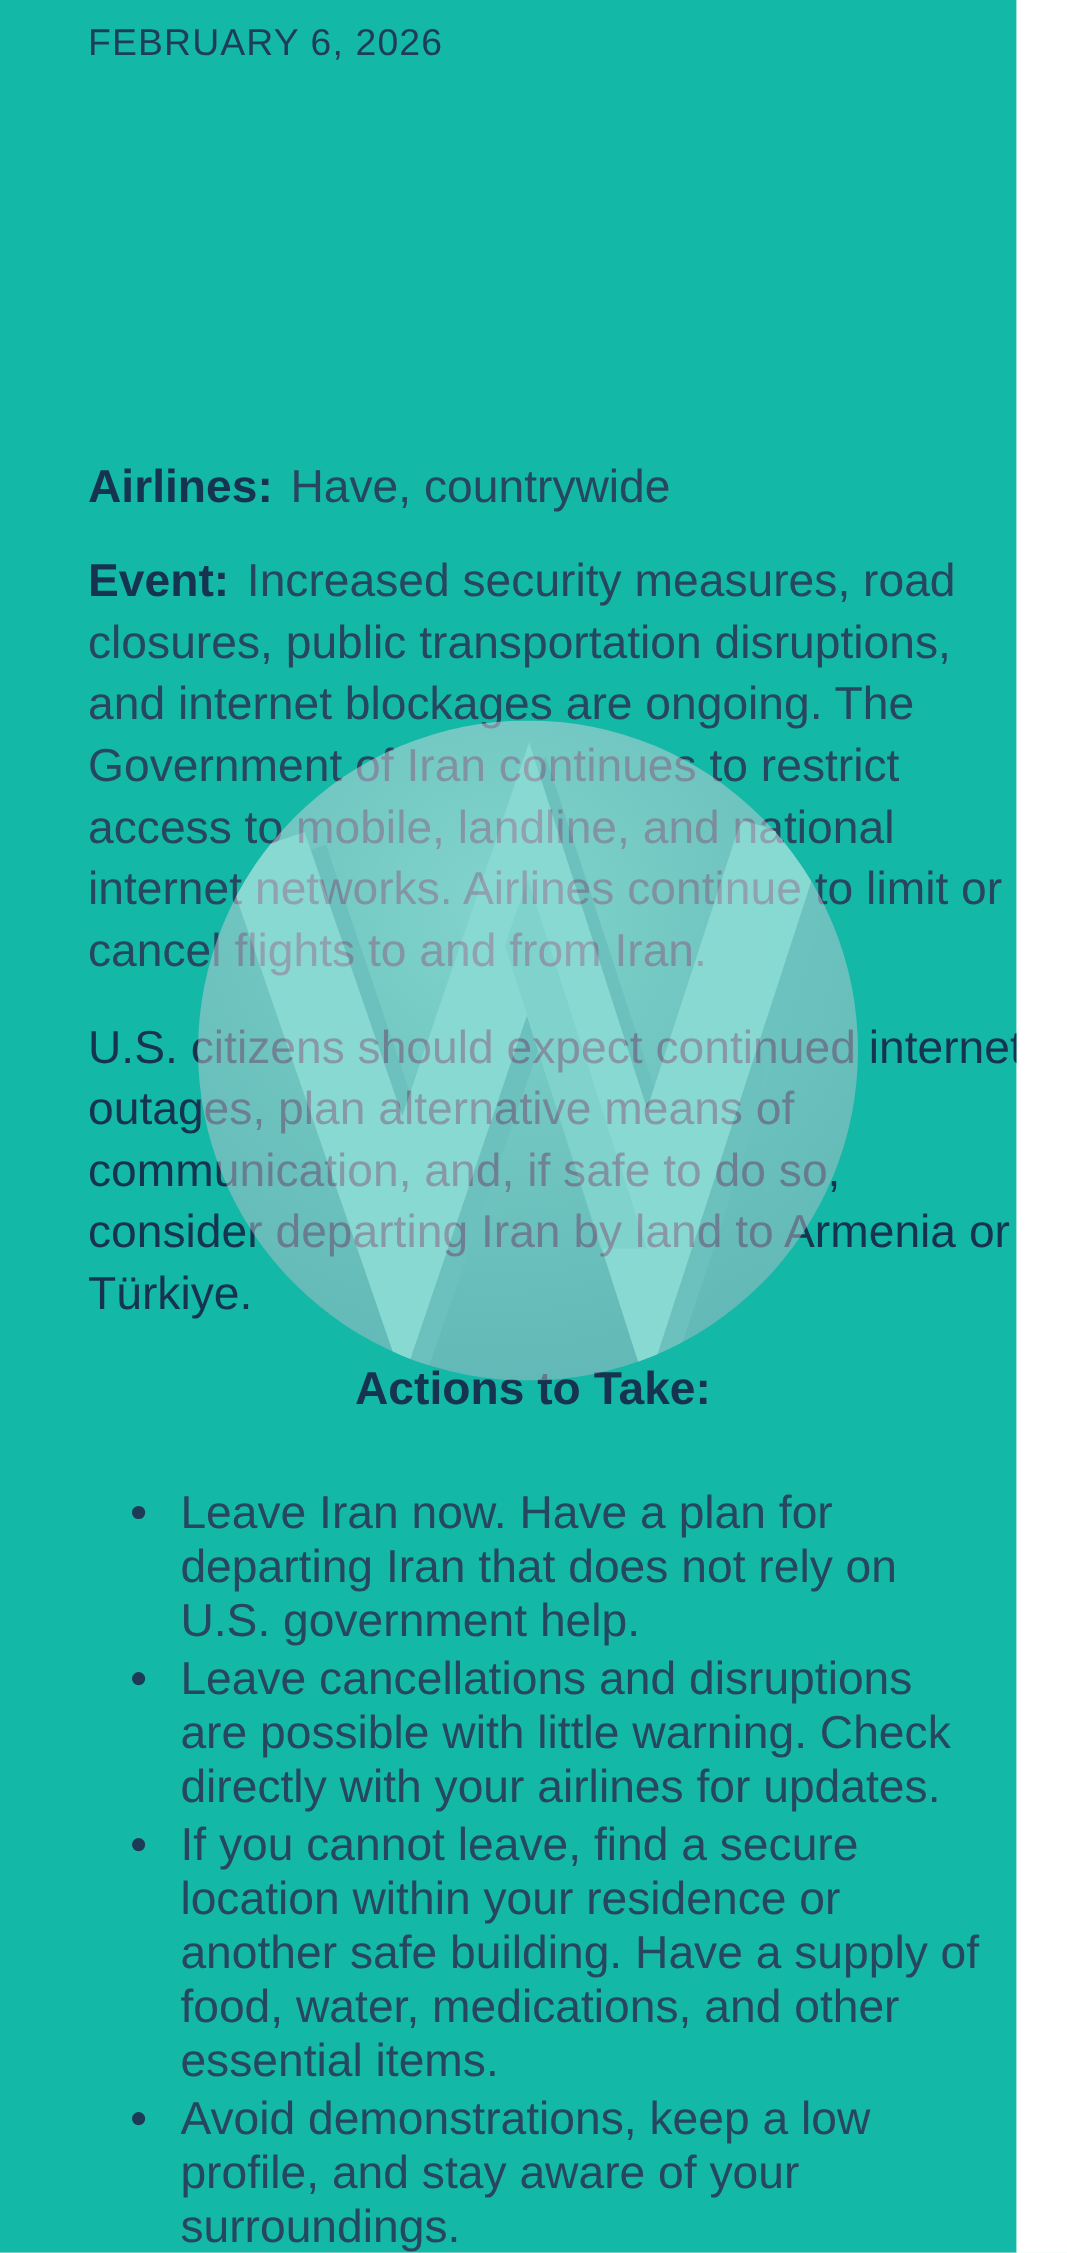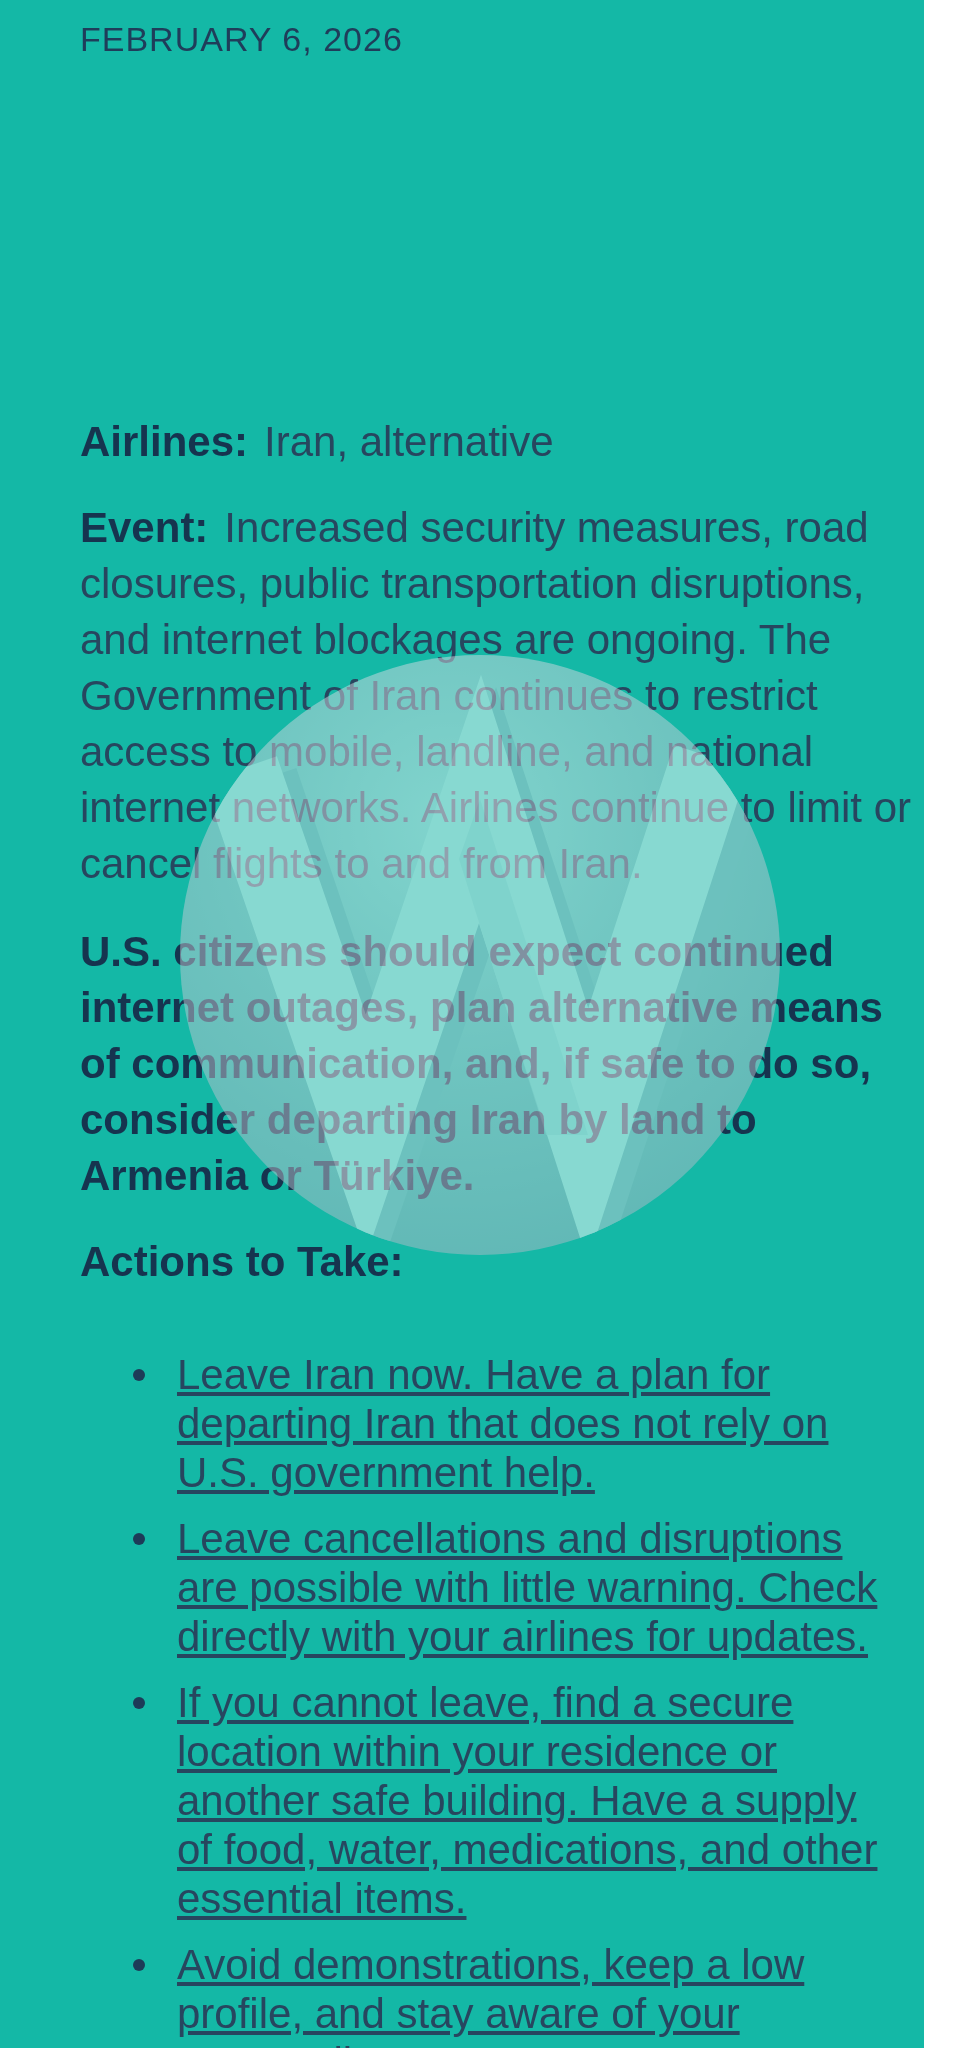--- a/index.html
+++ b/index.html
@@ -24,38 +24,39 @@
   }
   .para{
     width:852px;
     font-size:42px;
     line-height:56px;
     color:#27465f;
     margin:0 0 30px 0;
   }
   .para.first{margin-top:352px;}
   .para .lbl{font-weight:700;color:#16344f;margin-right:16px;}
-  .para.strong{font-weight:700;color:#16344f;margin-top:32px;}
+  .para.strong{font-weight:400;color:#16344f;margin-top:32px;}
   .heading{
     font-size:42px;line-height:56px;
     font-weight:700;color:#16344f;
     margin:0;
+    text-align:center;
   }
   ul.actions{
     list-style:none;
     margin:60px 0 0 0;
     padding:0 0 0 80px;
     width:735px;
     font-size:42px;
     line-height:49px;
     color:#27465f;
   }
   ul.actions li{
     position:relative;
-    margin:17px;padding:0;text-decoration:underline;
+    margin:4px;padding:0;
   }
   ul.actions li::before{
     content:"";
     position:absolute;
     left:-44px;top:19px;
     width:12px;height:12px;
     border-radius:50%;
     background:#1d3b58;
   }
   
@@ -70,21 +71,21 @@
 </style>
 </head>
 <body>
 
 <div id="page">
 
   <div id="content">
 
     <div class="date">FEBRUARY 6, 2026</div>
 
-    <p class="para first"><span class="lbl">Airlines:</span><span>Iran, alternative</span></p>
+    <p class="para first"><span class="lbl">Airlines:</span><span>Have, countrywide</span></p>
 
     <p class="para"><span class="lbl">Event:</span><span>Increased security measures, road closures, public transportation disruptions, and internet blockages are ongoing. The Government of Iran continues to restrict access to mobile, landline, and national internet networks. Airlines continue to limit or cancel flights to and from Iran.</span></p>
 
     <p class="para strong">U.S. citizens should expect continued internet outages, plan alternative means of communication, and, if safe to do so, consider departing Iran by land to Armenia or Türkiye.</p>
 
     <p class="heading">Actions to Take:</p>
 
     <ul class="actions">
         <li>Leave Iran now. Have a plan for departing Iran that does not rely on U.S. government help.</li>
         <li>Leave cancellations and disruptions are possible with little warning. Check directly with your airlines for updates.</li>

